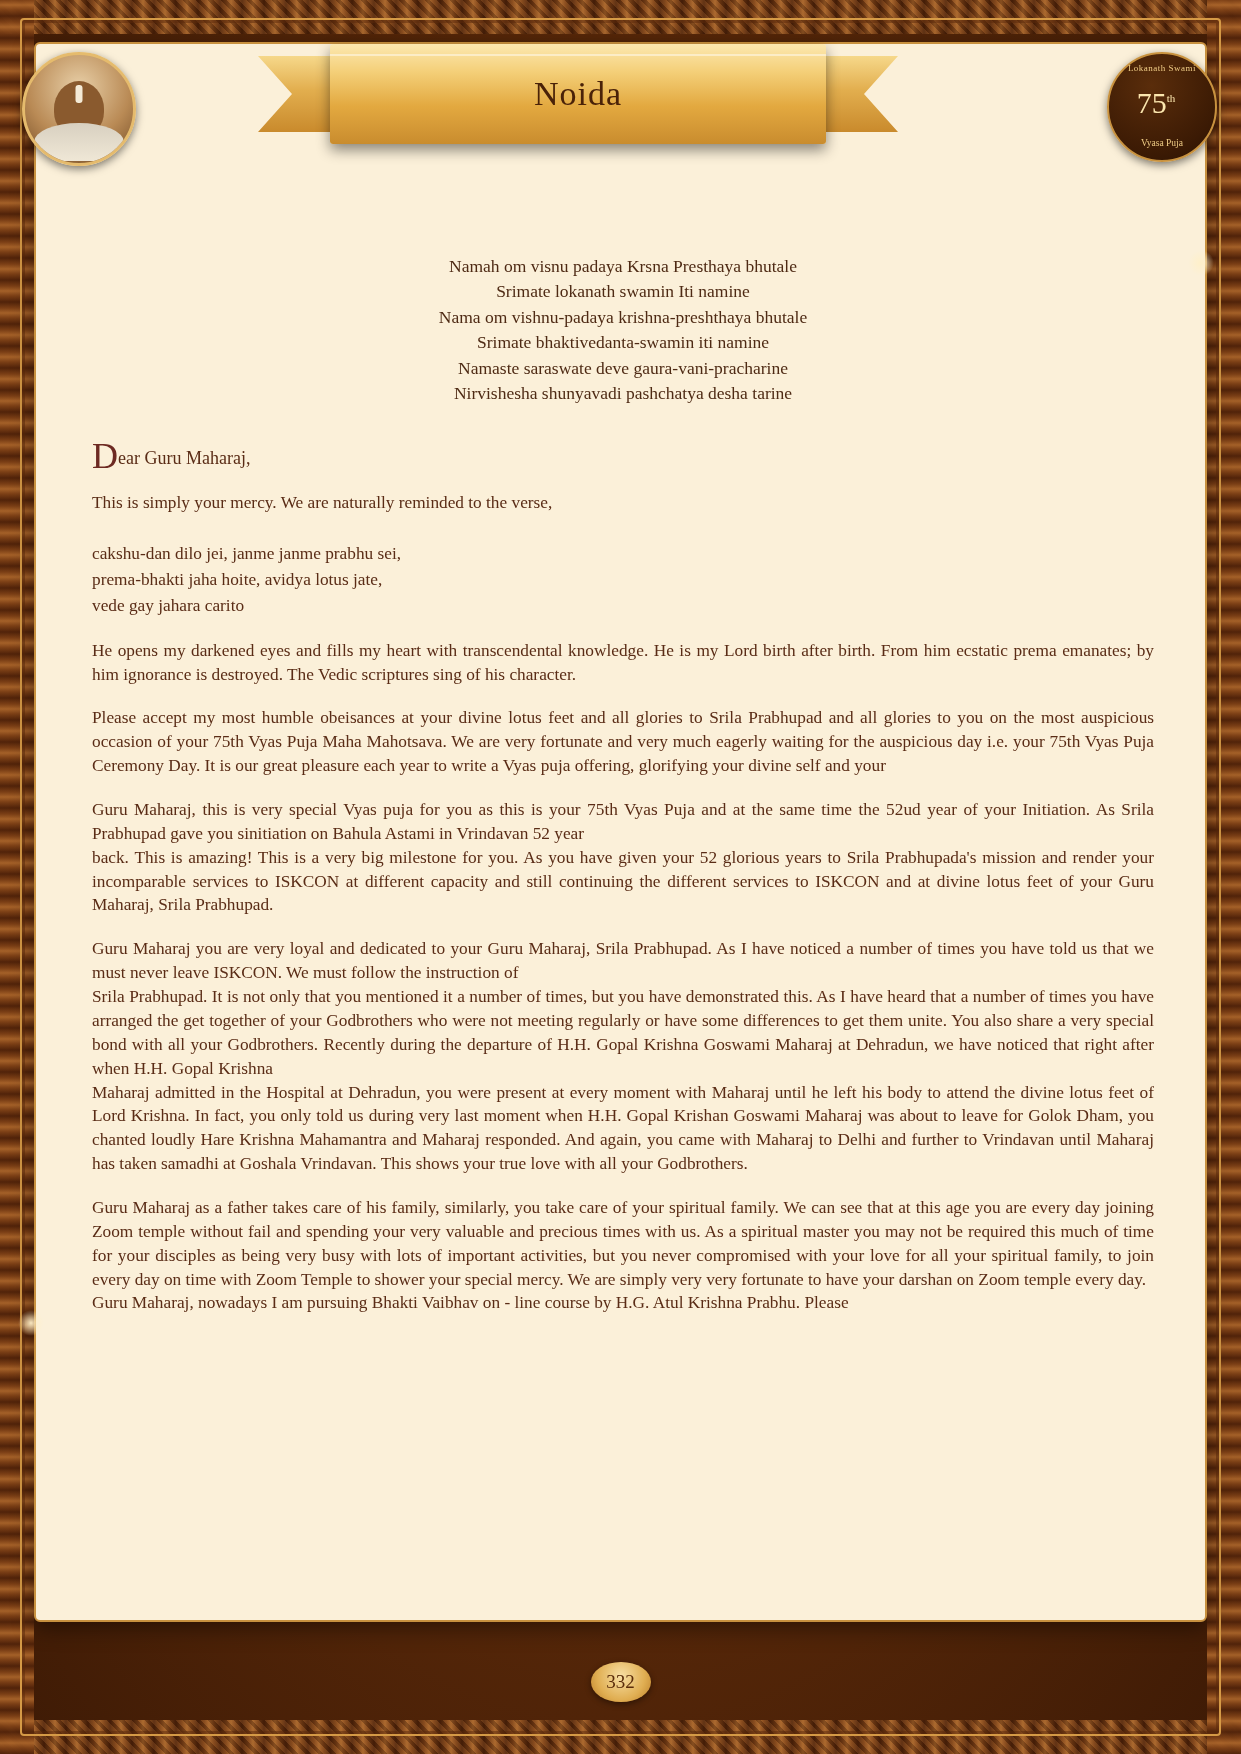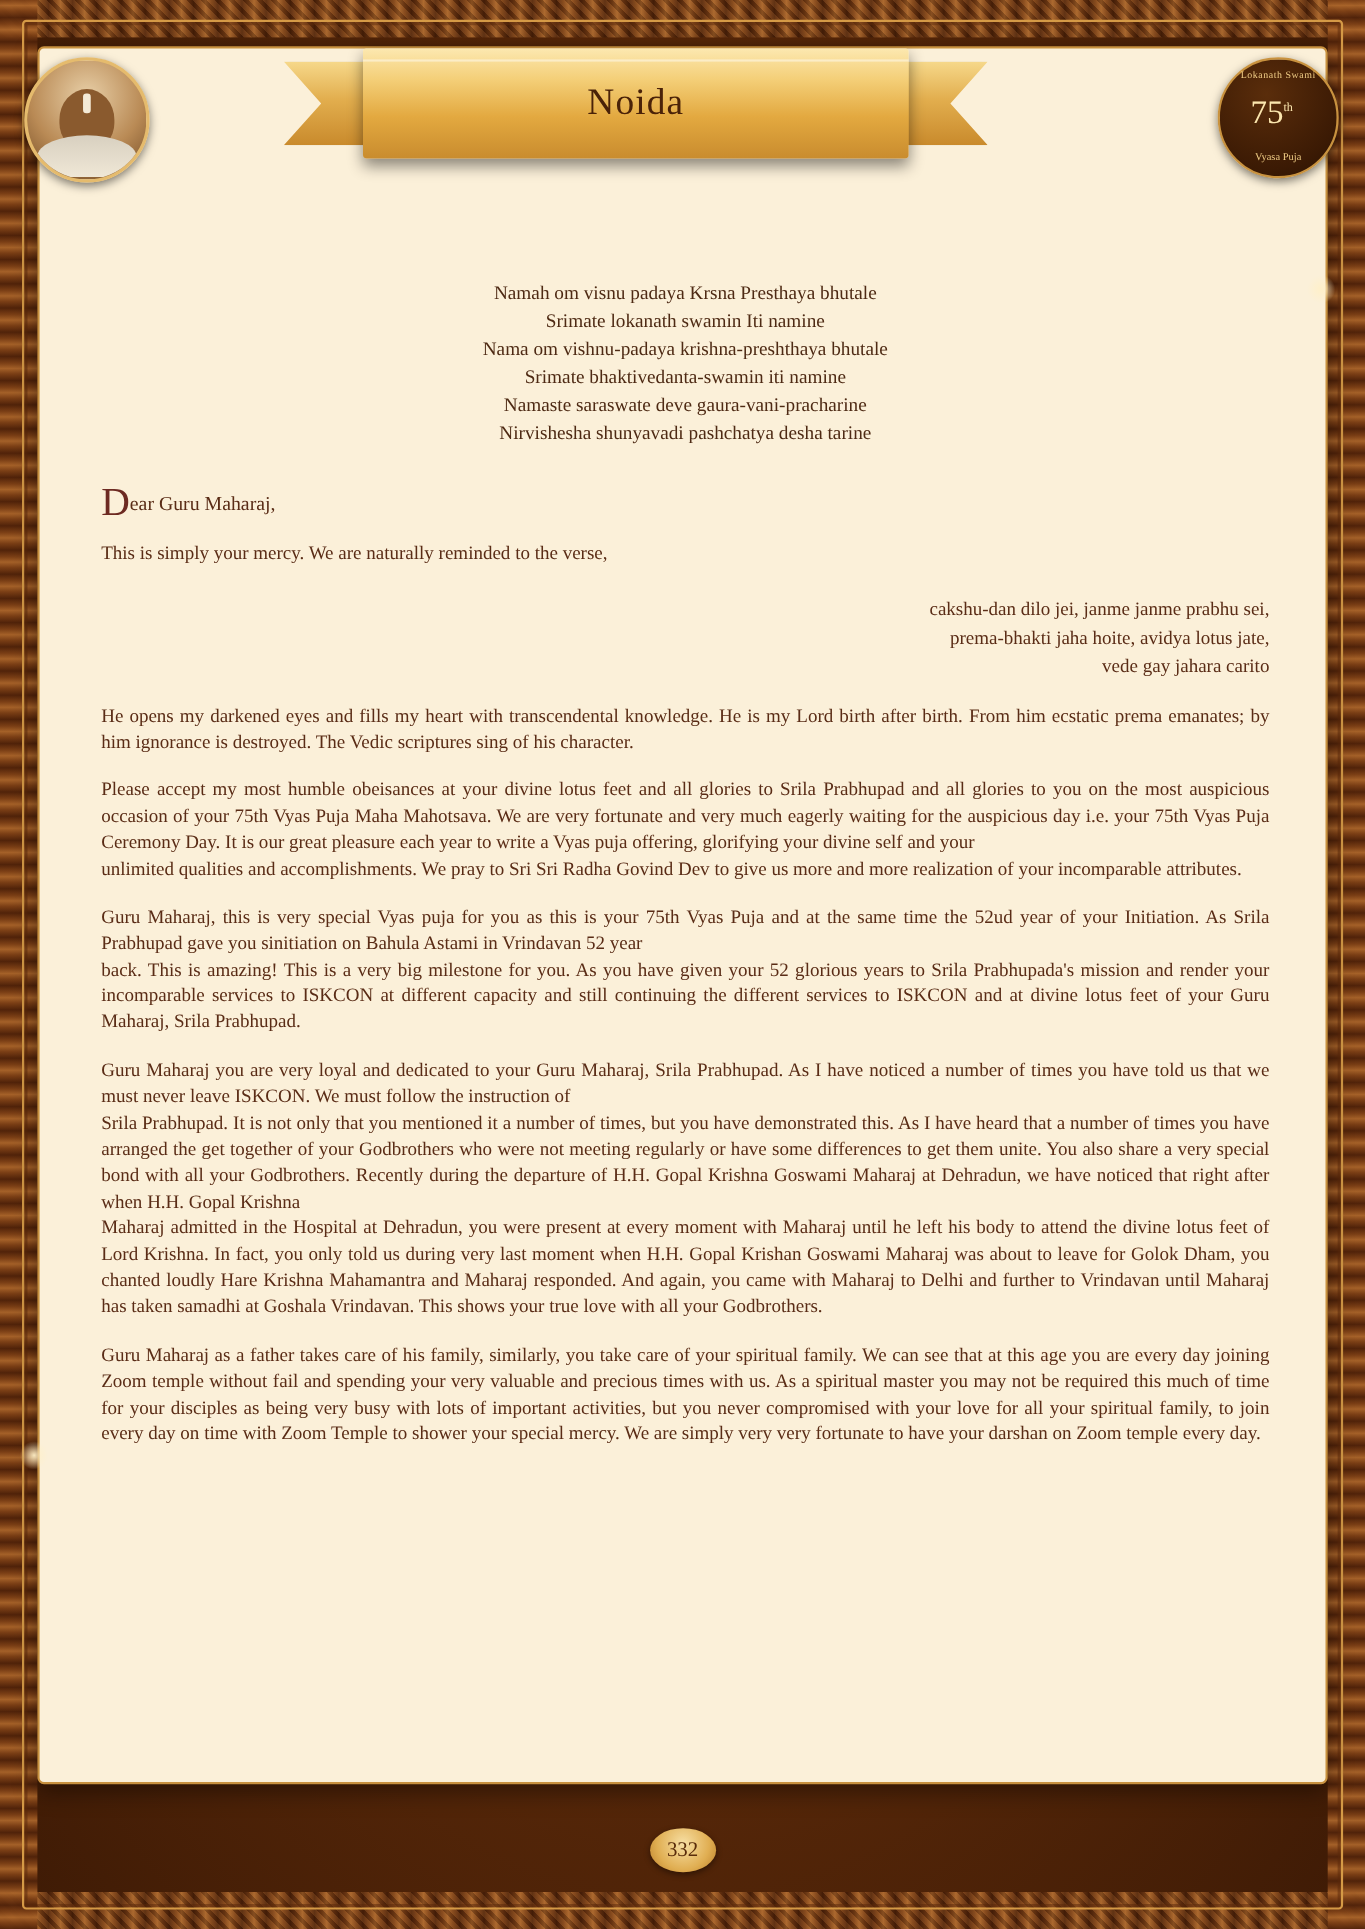--- a/index.html
+++ b/index.html
@@ -241,21 +241,21 @@
     vertical-align: -4px;
   }
   .para {
     margin-top: 20px;
     text-align: justify;
     text-justify: inter-word;
   }
   .para.nojust { text-align: left; }
   .verse {
     margin-top: 26px;
-    text-align: right;
+    text-align: left;
     line-height: 1.5;
     font-size: 17.3px;
   }
   .verse div { white-space: nowrap; }
 
   
   .page-number {
     position: absolute;
     left: 50%;
     transform: translateX(-50%);
@@ -314,27 +314,27 @@
       <div class="para nojust">This is simply your mercy. We are naturally reminded to the verse,</div>
 
       <div class="verse">
         <div>cakshu-dan dilo jei, janme janme prabhu sei,</div>
         <div>prema-bhakti jaha hoite, avidya lotus jate,</div>
         <div>vede gay jahara carito</div>
       </div>
 
       <div class="para">He opens my darkened eyes and fills my heart with transcendental knowledge. He is my Lord birth after birth. From him ecstatic prema emanates; by him ignorance is destroyed. The Vedic scriptures sing of his character.</div>
       <div class="para">Please accept my most humble obeisances at your divine lotus feet and all glories to Srila Prabhupad and all glories to you on the most auspicious occasion of your 75th Vyas Puja Maha Mahotsava. We are very fortunate and very much eagerly waiting for the auspicious day i.e. your 75th Vyas Puja Ceremony Day. It is our great pleasure each year to write a Vyas puja offering, glorifying your divine self and your</div>
-      <div class="para" style="margin-top:0">unlimited qualities and accomplishments. We pray to Sri Sri Radha Govind Dev to give us more and more realization of your incomparable attributes.</div>
       <div class="para">Guru Maharaj, this is very special Vyas puja for you as this is your 75th Vyas Puja and at the same time the 52ud year of your Initiation. As Srila Prabhupad gave you sinitiation on Bahula Astami in Vrindavan 52 year</div>
       <div class="para" style="margin-top:0">back. This is amazing! This is a very big milestone for you. As you have given your 52 glorious years to Srila Prabhupada's mission and render your incomparable services to ISKCON at different capacity and still continuing the different services to ISKCON and at divine lotus feet of your Guru Maharaj, Srila Prabhupad.</div>
       <div class="para">Guru Maharaj you are very loyal and dedicated to your Guru Maharaj, Srila Prabhupad. As I have noticed a number of times you have told us that we must never leave ISKCON. We must follow the instruction of</div>
       <div class="para" style="margin-top:0">Srila Prabhupad. It is not only that you mentioned it a number of times, but you have demonstrated this. As I have heard that a number of times you have arranged the get together of your Godbrothers who were not meeting regularly or have some differences to get them unite. You also share a very special bond with all your Godbrothers. Recently during the departure of H.H. Gopal Krishna Goswami Maharaj at Dehradun, we have noticed that right after when H.H. Gopal Krishna</div>
       <div class="para" style="margin-top:0">Maharaj admitted in the Hospital at Dehradun, you were present at every moment with Maharaj until he left his body to attend the divine lotus feet of Lord Krishna. In fact, you only told us during very last moment when H.H. Gopal Krishan Goswami Maharaj was about to leave for Golok Dham, you chanted loudly Hare Krishna Mahamantra and Maharaj responded. And again, you came with Maharaj to Delhi and further to Vrindavan until Maharaj has taken samadhi at Goshala Vrindavan. This shows your true love with all your Godbrothers.</div>
       <div class="para">Guru Maharaj as a father takes care of his family, similarly, you take care of your spiritual family. We can see that at this age you are every day joining Zoom temple without fail and spending your very valuable and precious times with us. As a spiritual master you may not be required this much of time for your disciples as being very busy with lots of important activities, but you never compromised with your love for all your spiritual family, to join every day on time with Zoom Temple to shower your special mercy. We are simply very very fortunate to have your darshan on Zoom temple every day.</div>
+      <div class="para nojust" style="margin-top:0">Guru Maharaj, nowadays I am pursuing Bhakti Vaibhav on - line course by H.G. Atul Krishna Prabhu. Please</div>
 
     </div>
   </div>
 
   <div class="guru-photo">
     <div class="face"></div>
     <div class="tilak"></div>
     <div class="garland"></div>
   </div>
 

